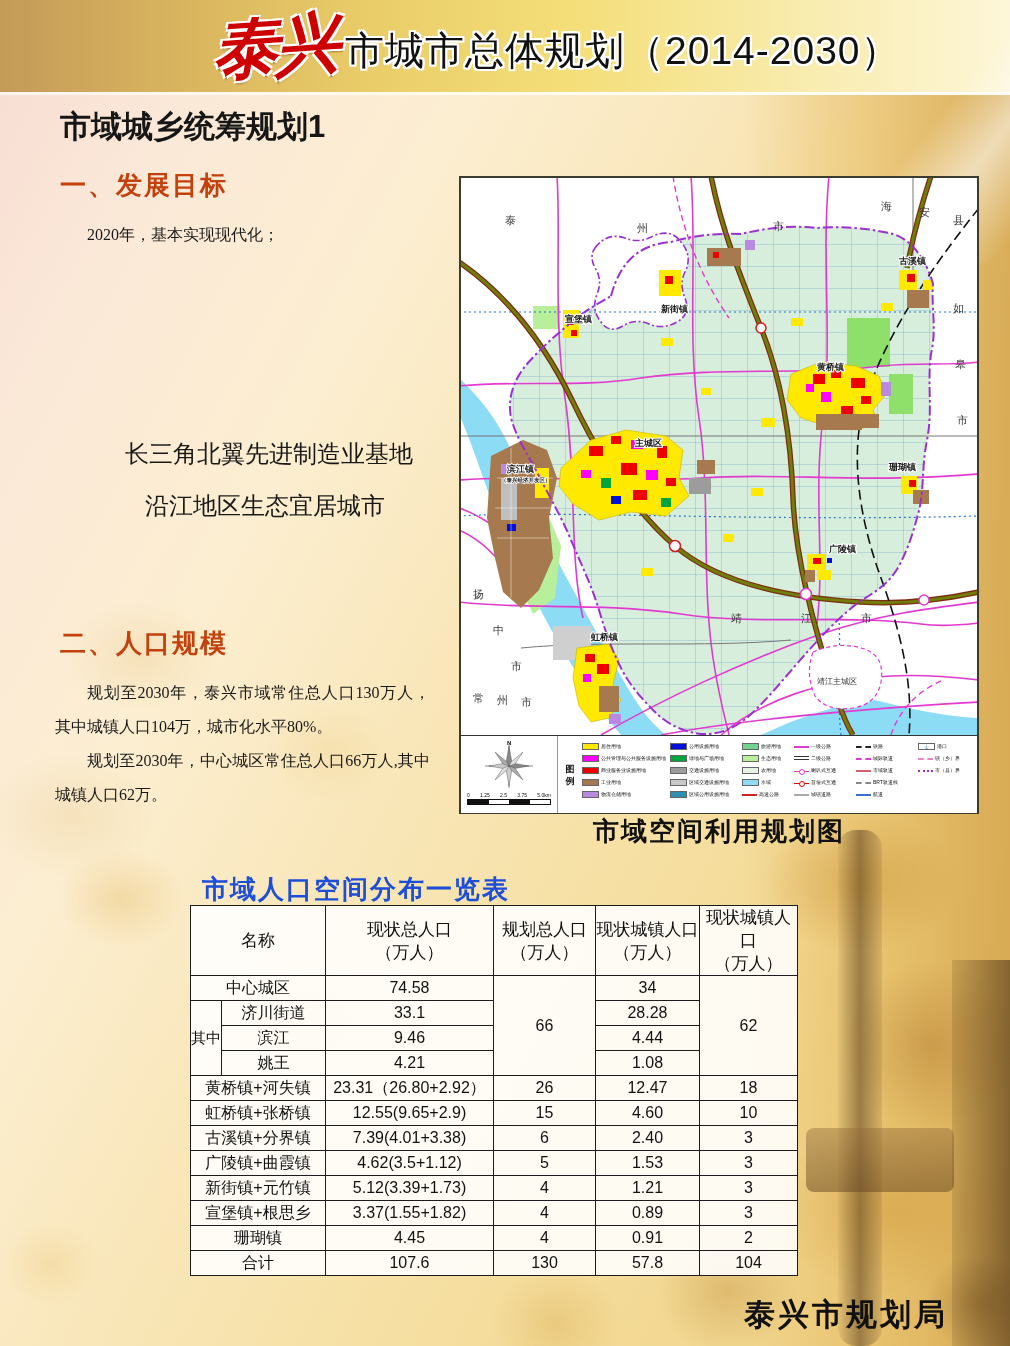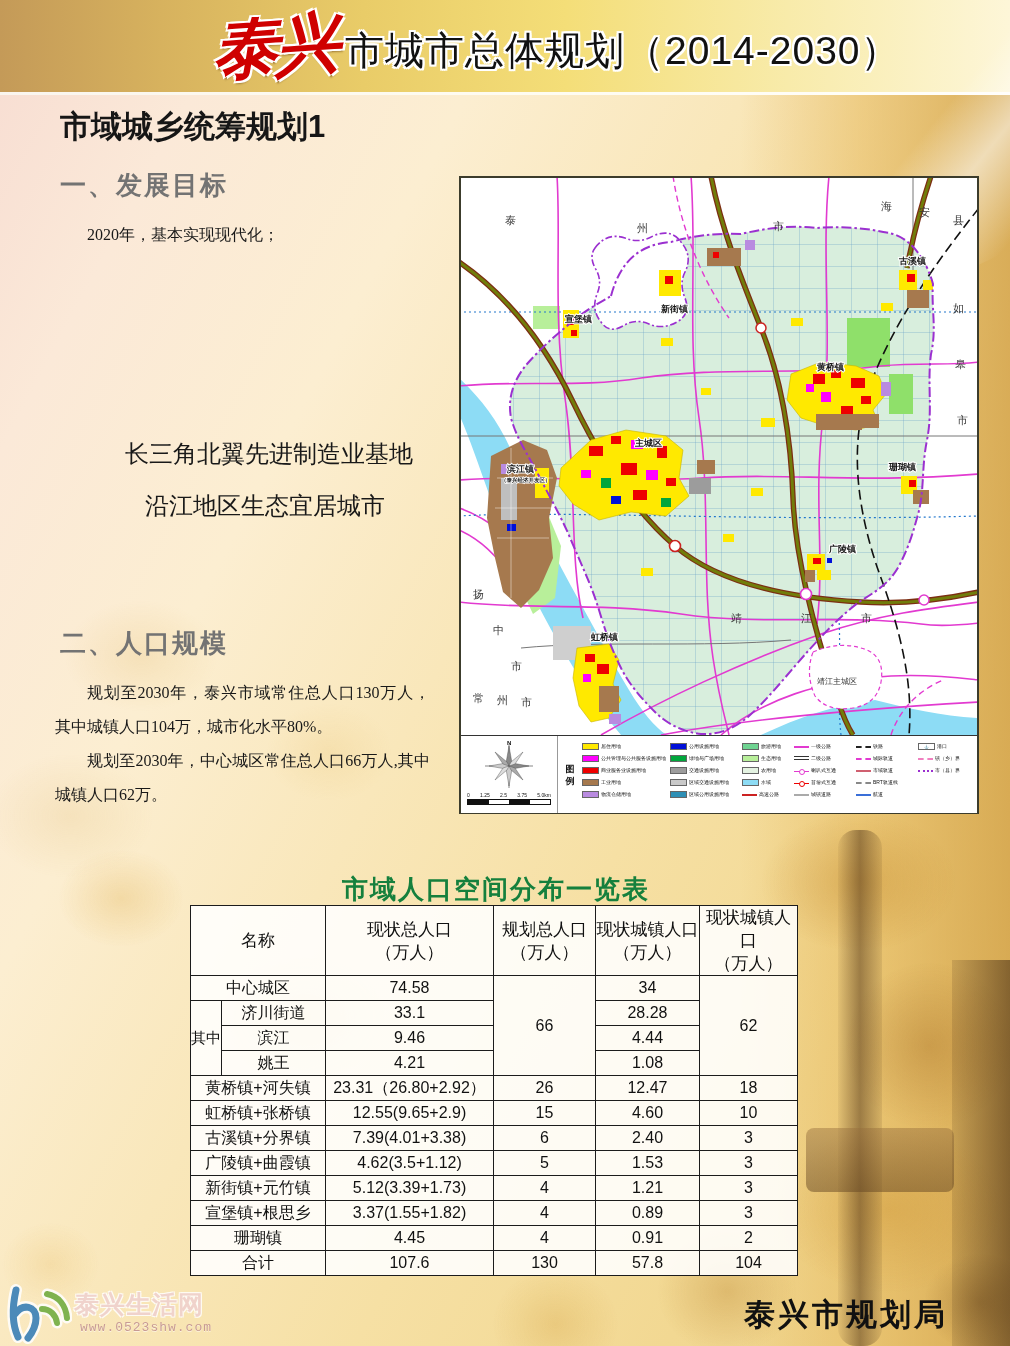--- a/index.html
+++ b/index.html
@@ -37,21 +37,21 @@
   .header-strip{position:absolute;left:0;top:0;width:1010px;height:92px;
     background:linear-gradient(90deg,#c49a58 0%,#d7b25e 16%,#e9cc68 36%,#f4de78 56%,#f8ebaa 78%,#fdf6d8 100%);
     border-bottom:3px solid rgba(255,255,255,.9);}
   .logo{position:absolute;left:212px;top:2px;font-family:"Liberation Serif",serif;font-style:italic;
     font-weight:bold;font-size:66px;color:#cf0000;transform:rotate(-4deg);letter-spacing:-4px;
     text-shadow:-2px -2px 0 #fff,2px -2px 0 #fff,-2px 2px 0 #fff,2px 2px 0 #fff,0 3px 2px rgba(80,40,0,.45);}
   .main-title{position:absolute;left:345px;top:24px;font-weight:normal;font-size:39px;color:#111;letter-spacing:1px;
     text-shadow:-2px -2px 0 #fff,2px -2px 0 #fff,-2px 2px 0 #fff,2px 2px 0 #fff,-2px 0 0 #fff,2px 0 0 #fff,0 -2px 0 #fff,0 2px 0 #fff;}
   .page-title{position:absolute;left:60px;top:106px;font-weight:bold;font-size:31px;color:#161616;}
   
-  .sec-heading{position:absolute;font-weight:bold;font-size:26px;color:#737373;letter-spacing:2px;font-family:Liberation Mono, monospace;}
+  .sec-heading{position:absolute;font-weight:bold;font-size:26px;color:#c2410c;letter-spacing:2px;font-family:Liberation Mono, monospace;}
   .sec-body{position:absolute;font-family:"Liberation Serif",serif;font-size:16px;color:#191919;
     line-height:34px;text-align:justify;}
   .sec-body p{margin:0;text-indent:2em;}
   .sec-line{position:absolute;font-family:"Liberation Serif",serif;font-size:24px;color:#191919;}
   
   .map-panel{position:absolute;left:459px;top:176px;width:516px;height:634px;background:#fff;
     border:2px solid #3c3c2c;box-sizing:content-box;}
   .map-svg{display:block;width:516px;height:557px;}
   .map-caption{position:absolute;left:459px;top:814px;width:520px;text-align:center;
     font-weight:bold;font-size:26px;color:#111;letter-spacing:2px;}
@@ -67,22 +67,22 @@
   .seg-b{background:#111;} .seg-w{background:#fff;}
   .legend-title{width:16px;display:flex;flex-direction:column;justify-content:center;align-items:center;
     font-weight:bold;font-size:9px;color:#111;line-height:12px;margin-left:4px;}
   .legend-cols{flex:1;display:flex;padding:6px 2px 4px 4px;}
   .lcol{display:flex;flex-direction:column;justify-content:flex-start;gap:4px;}
   .lc1{width:88px;} .lc2{width:72px;} .lc3{width:52px;} .lc4{width:62px;} .lc5{width:62px;} .lc6{width:56px;}
   .litem{display:flex;align-items:center;gap:2px;height:8px;}
   .lsw{width:15px;height:5px;flex:none;position:relative;}
   .llabel{font-size:5px;color:#111;white-space:nowrap;transform-origin:left center;}
   
-  .table-title{position:absolute;left:190px;top:872px;width:612px;text-align:center;
-    font-weight:bold;font-size:26px;color:#15803d;letter-spacing:2px;}
+  .table-title{position:absolute;left:202px;top:872px;width:612px;text-align:left;
+    font-weight:bold;font-size:26px;color:#1d4ed8;letter-spacing:2px;}
   .pop-table{position:absolute;left:190px;top:905px;border-collapse:collapse;background:rgba(255,255,255,.88);
     font-size:16px;color:#111;}
   .pop-table th,.pop-table td{border:1px solid #1c1c1c;text-align:center;padding:0;}
   .pop-table th{height:50px;font-weight:normal;font-size:17px;}
   .pop-table td{height:24px;}
   .pop-table .hl{line-height:23px;}
   .qz{width:30px;font-size:15px;padding:0 2px;}
   
   .agency{position:absolute;right:62px;top:1294px;font-weight:bold;font-size:31px;color:#111;letter-spacing:3px;}
   .watermark{position:absolute;left:2px;top:1282px;width:260px;height:62px;opacity:.85;}
@@ -495,20 +495,21 @@
               <span class="llabel">镇（乡）界</span>
             </div>
             <div class="litem">
               <span class="lsw" style="border-top: 2px dotted rgb(155, 48, 208); height: 0px; margin-top: 2px;"></span>
               <span class="llabel">市（县）界</span>
             </div>
           </div>
         </div>
     </div>
   </div>
+  <div class="map-caption">市域空间利用规划图</div>
 
   <div class="table-title">市域人口空间分布一览表</div>
   <table class="pop-table">
     <colgroup>
       <col style="width:30px">
         <col style="width:104px">
         <col style="width:168px">
       <col style="width:102px">
         <col style="width:104px">
         <col style="width:98px">
@@ -608,26 +609,14 @@
     <tr>
       <td colspan="2">合计</td>
       <td>107.6</td>
       <td>130</td>
       <td>57.8</td>
       <td>104</td>
     </tr>
   </tbody>
     </table>
 
-  <div class="watermark">
-    <svg class="wm-logo" width="70" height="62" viewBox="0 0 70 62">
-      <g fill="none" stroke-linecap="round">
-        <path d="M14,8 C10,26 10,42 16,55 M13,32 C21,21 34,24 34,36 C34,45 30,51 26,56" stroke="#fff" stroke-width="12"></path>
-        <path d="M40,27 C48,27 54,33 55,41 M45,12 C57,14 64,24 65,36" stroke="#fff" stroke-width="11"></path>
-        <path d="M14,8 C10,26 10,42 16,55 M13,32 C21,21 34,24 34,36 C34,45 30,51 26,56" stroke="#2e7ab8" stroke-width="7"></path>
-        <path d="M40,27 C48,27 54,33 55,41 M45,12 C57,14 64,24 65,36" stroke="#6aaa3c" stroke-width="6"></path>
-      </g>
-    </svg>
-    <div class="wm-name">泰兴生活网</div>
-    <div class="wm-url">www.0523shw.com</div>
-  </div>
   <div class="agency">泰兴市规划局</div>
 </div>
 
 </body></html>

